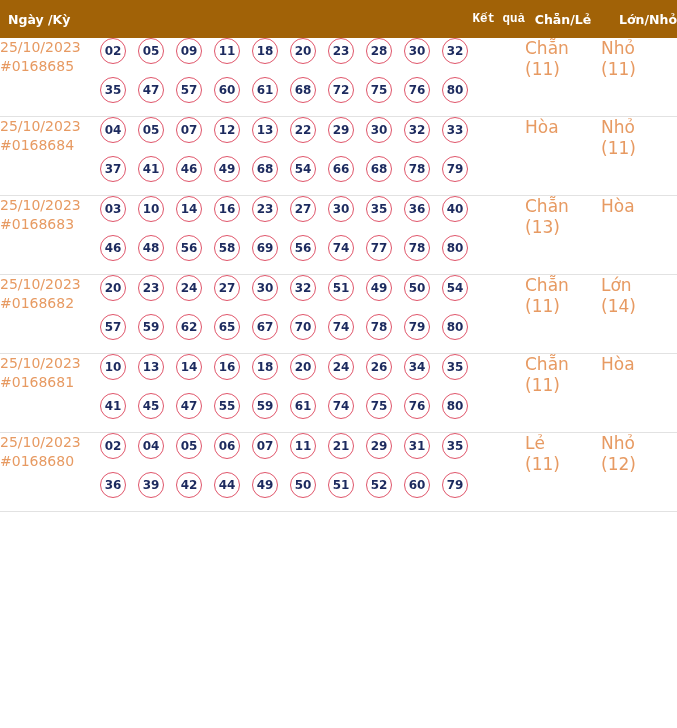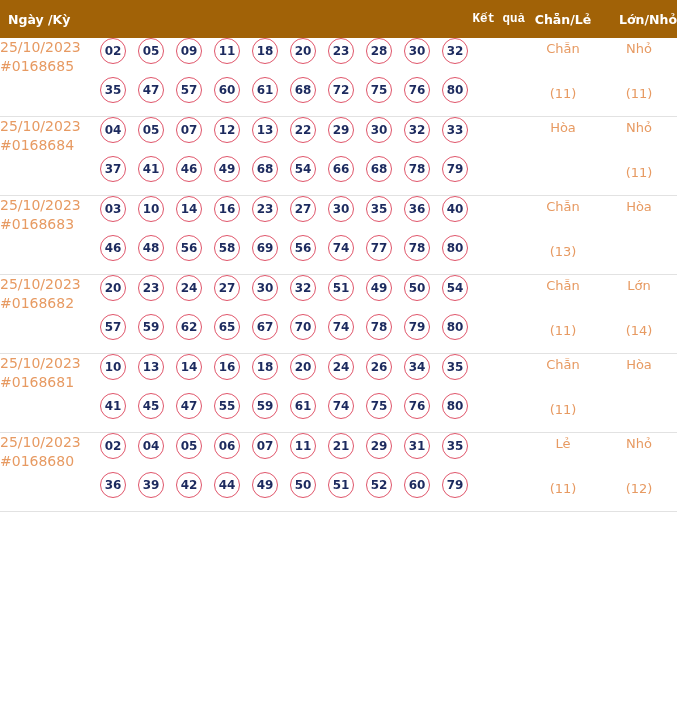--- a/index.html
+++ b/index.html
@@ -80,28 +80,28 @@
     background: #ffffff;
     color: #1c2a5e;
     font-size: 12px;
     font-weight: bold;
     letter-spacing: -0.2px;
     font-family: "DejaVu Sans", "Liberation Sans", sans-serif;
   }
 
   .cell-status {
     width: 76px;
-    text-align: center;
+    text-align: left;
     padding-top: 14px;
     color: #e79a62;
-    font-size: 13px;
+    font-size: 17px;
     line-height: 21px;
   }
   .status-label { display: block; }
-  .status-count { display: block; margin-top: 24px; }
+  .status-count { display: block; }
   .status-count:empty { display: none; }
 </style>
 </head>
 <body>
 
 <table class="results-table">
   <thead>
     <tr class="table-header">
       <th class="th-date">Ngày /Kỳ</th>
       <th class="th-results">Kết quả</th>

